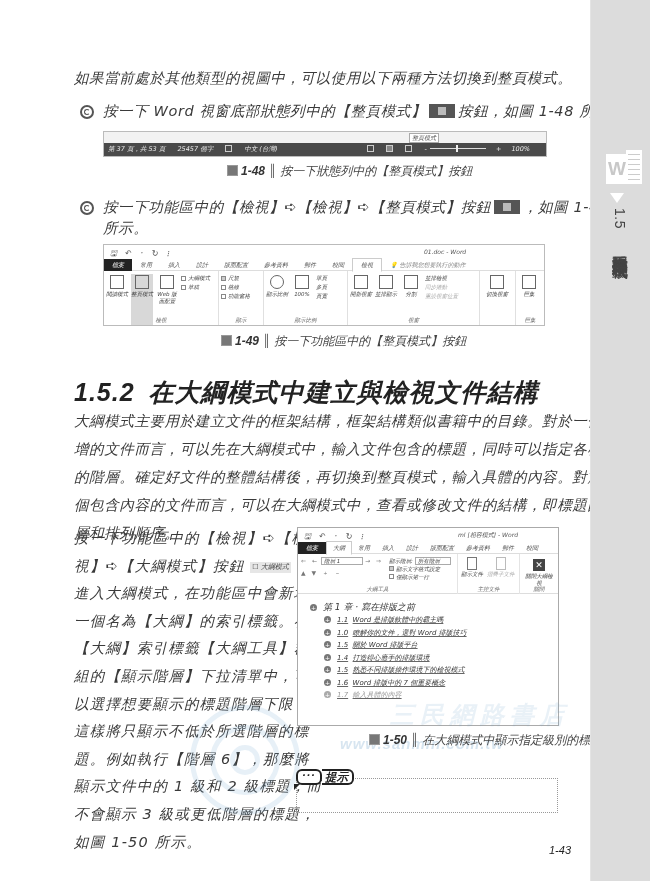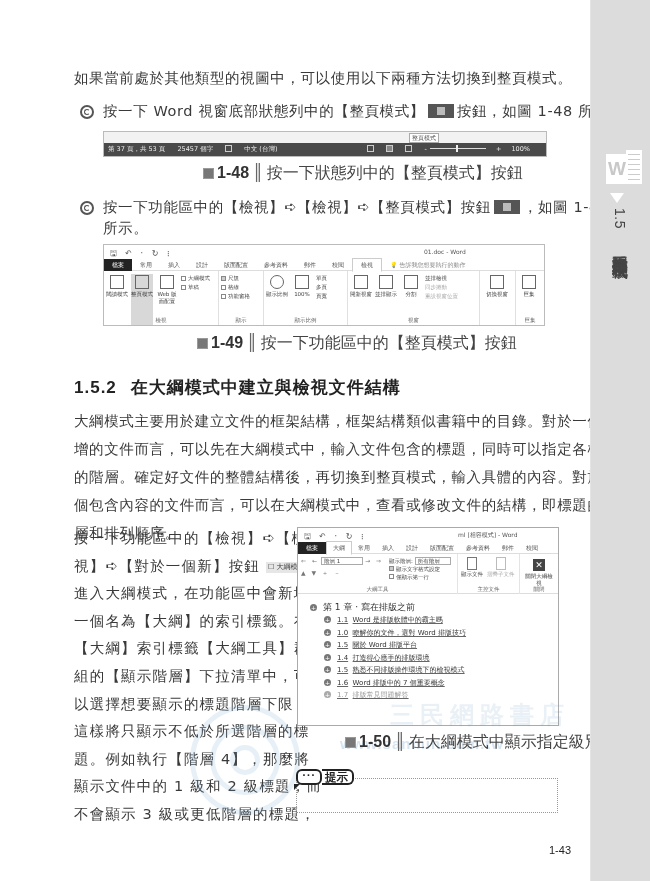--- a/index.html
+++ b/index.html
@@ -1,37 +1,37 @@
 <!DOCTYPE html>
 <html><head>
 <meta charset="utf-8">
 <style>
   * { box-sizing: border-box; margin: 0; padding: 0; }
   html, body { width: 650px; height: 881px; background: #ffffff; overflow: hidden; }
   body { position: relative; font-family: "DejaVu Sans", "Liberation Sans", sans-serif; color: #333; }
 
-  .page { position: absolute; left: 0; top: 0; width: 590px; height: 881px; background: #fff; }
+  .page { position: absolute; left: 0; top: 0; width: 590px; height: 881px; background: #fff; font-style: italic; }
 
   .side-tab { position: absolute; left: 590px; top: 0; width: 60px; height: 881px; background: #dcdcdc; border-left: 1px solid #e4e4e4; }
   .side-tab .word-logo { position: absolute; left: 15px; top: 150px; width: 40px; height: 36px; }
   .side-tab .word-logo .w-sq { position: absolute; left: 0; top: 4px; width: 22px; height: 30px; background: #fff; color: #c8c8c8; font-size: 19px; font-weight: bold; line-height: 30px; text-align: center; font-family: "Liberation Sans", sans-serif; }
   .side-tab .word-logo .doc { position: absolute; left: 20px; top: 0; width: 16px; height: 34px; background: #fff; }
   .side-tab .word-logo .doc i { display: block; height: 1px; background: #ccc; margin: 4px 2px 0 2px; }
   .side-tab .triangle { position: absolute; left: 19px; top: 193px; width: 0; height: 0; border-left: 7px solid transparent; border-right: 7px solid transparent; border-top: 10px solid #fff; }
   .side-tab .vtext { position: absolute; left: 18px; top: 208px; width: 22px; writing-mode: vertical-rl; font-family: "DejaVu Serif", serif; font-size: 16px; color: #444; letter-spacing: 0.5px; line-height: 22px; }
   .side-tab .vtext .num { font-family: "Liberation Sans", sans-serif; font-size: 14px; margin-bottom: 8px; }
 
   .p { position: absolute; font-size: 14.5px; color: #3a3a3a; line-height: 28px; letter-spacing: 0.6px; }
   .bullet { position: absolute; width: 14px; height: 14px; border: 2.5px solid #555; border-radius: 50%; }
   .bullet::after { content: ""; position: absolute; left: 2px; top: 2px; width: 4px; height: 4px; border: 1.5px solid #555; border-radius: 50%; border-right-color: transparent; }
 
   .mini-btn { display: inline-block; width: 26px; height: 14px; background: #555; vertical-align: -2px; position: relative; margin: 0 3px; }
   .mini-btn::after { content: ""; position: absolute; left: 9px; top: 3px; width: 8px; height: 8px; background: #bbb; }
 
-  .caption { position: absolute; font-size: 16px; color: #444; white-space: nowrap; }
+  .caption { position: absolute; font-size: 12px; color: #444; white-space: nowrap; margin-left: 24px; }
   .caption .fig-icon { display: inline-block; width: 11px; height: 11px; background: #777; vertical-align: -1px; margin-right: 3px; border: 1px solid #999; }
   .caption .fig-num { font-weight: bold; font-family: "Liberation Sans", sans-serif; color: #333; }
   .caption .sep { color: #666; margin: 0 4px; }
 
   
   .statusbar-shot { position: absolute; left: 103px; top: 131px; width: 444px; height: 26px; border: 1px solid #bbb; background: #f4f4f4; }
   .statusbar-shot .topband { height: 11px; background: #f2f2f2; position: relative; }
   .statusbar-shot .tooltip { position: absolute; left: 305px; top: 1px; font-size: 6px; color: #555; background: #fff; border: 1px solid #aaa; padding: 0 2px; line-height: 8px; }
   .statusbar-shot .bar { height: 13px; background: #4a4a4a; color: #eee; font-size: 6.5px; line-height: 13px; padding-left: 4px; position: relative; white-space: nowrap; }
   .statusbar-shot .bar span { margin-right: 10px; }
@@ -52,21 +52,21 @@
   .ribbon-shot .groups { display: flex; height: 54px; }
   .ribbon-shot .group { position: relative; border-right: 1px solid #e0e0e0; height: 54px; padding: 3px 2px 0 2px; display: flex; gap: 3px; }
   .ribbon-shot .group .gname { position: absolute; bottom: 1px; left: 0; right: 0; text-align: center; font-size: 5.5px; color: #666; }
   .ribbon-shot .bigbtn { width: 22px; text-align: center; font-size: 5.5px; line-height: 7px; color: #444; }
   .ribbon-shot .bigbtn.sel { background: #d8d8d8; }
   .ribbon-shot .bigbtn .bi { width: 14px; height: 14px; border: 1px solid #666; margin: 1px auto 2px auto; }
   .ribbon-shot .smalls { display: flex; flex-direction: column; gap: 2px; font-size: 5.5px; color: #444; white-space: nowrap; padding-top: 1px; }
   .ribbon-shot .cb { display: inline-block; width: 5px; height: 5px; border: 1px solid #888; margin-right: 2px; vertical-align: -1px; }
 
   
-  .h2 { position: absolute; left: 74px; top: 376px; font-size: 17px; font-weight: bold; color: #222; letter-spacing: 1px; white-space: nowrap; }
+  .h2 { position: absolute; left: 74px; top: 376px; font-size: 25px; font-weight: bold; color: #222; letter-spacing: 1px; white-space: nowrap; }
   .h2 .secnum { font-family: "Liberation Sans", sans-serif; margin-right: 14px; }
 
   
   .outline-shot { position: absolute; left: 297px; top: 527px; width: 262px; height: 199px; border: 1px solid #aaa; background: #fff; font-size: 6.5px; color: #444; }
   .outline-shot .qat { height: 14px; position: relative; }
   .outline-shot .qat .icons { position: absolute; left: 6px; top: 2px; font-size: 8px; color: #555; letter-spacing: 3px; }
   .outline-shot .qat .title { position: absolute; left: 160px; top: 3px; font-size: 6px; color: #555; white-space: nowrap; }
   .outline-shot .tabs { height: 12px; display: flex; align-items: center; border-bottom: 1px solid #ddd; }
   .outline-shot .tabs .tab { padding: 0 6px; font-size: 6px; color: #555; line-height: 12px; white-space: nowrap; }
   .outline-shot .tabs .tab.file { background: #222; color: #fff; padding: 0 8px; }
@@ -221,30 +221,31 @@
   <div class="p" style="left:74px; top:407px; white-space:nowrap;">
     <div>大綱模式主要用於建立文件的框架結構，框架結構類似書籍中的目錄。對於一個新</div>
     <div>增的文件而言，可以先在大綱模式中，輸入文件包含的標題，同時可以指定各標題</div>
     <div>的階層。確定好文件的整體結構後，再切換到整頁模式，輸入具體的內容。對於一</div>
     <div>個包含內容的文件而言，可以在大綱模式中，查看或修改文件的結構，即標題的階</div>
     <div>層和排列順序。</div>
   </div>
 
   <div class="p" style="left:74px; top:525px; white-space:nowrap; line-height:27.6px; letter-spacing:1.2px;">
     <div>按一下功能區中的【檢視】➪【檢</div>
-    <div><span>視】➪【對於一個新】按鈕</span> <span style="display:inline-block; background:#e6e6e6; font-size:7px; line-height:11px; padding:0 2px; vertical-align:2px; letter-spacing:0;">☐ <span>大綱模式</span></span></div>
+    <div><span>視】➪【大綱模式】按鈕</span> <span style="display:inline-block; background:#e6e6e6; font-size:7px; line-height:11px; padding:0 2px; vertical-align:2px; letter-spacing:0;">☐ <span>大綱模式</span></span></div>
     <div>進入大綱模式，在功能區中會新增</div>
     <div>一個名為【大綱】的索引標籤。在</div>
     <div>【大綱】索引標籤【大綱工具】群</div>
     <div>組的【顯示階層】下拉清單中，可</div>
     <div>以選擇想要顯示的標題階層下限，</div>
     <div>這樣將只顯示不低於所選階層的標</div>
-    <div>題。例如執行【階層 4】，那麼將</div>
+    <div>題。例如執行【階層 6】，那麼將</div>
     <div>顯示文件中的 1 級和 2 級標題，而</div>
     <div>不會顯示 3 級或更低階層的標題，</div>
+    <div>如圖 1-50 所示。</div>
   </div>
 
   <div class="outline-shot">
     <div class="qat">
       <span class="icons">🖫 ↶ · ↻ ⁝</span>
       <span class="title">ml [相容模式] - Word</span>
     </div>
     <div class="tabs">
       <span class="tab file">檔案</span>
       <span class="tab active">大綱</span>
@@ -282,21 +283,21 @@
       </div>
     </div>
     <div class="body">
       <div class="ol-item lvl1"><span class="plus">+</span><span>第 1 章</span> · <span>寫在排版之前</span></div>
       <div class="ol-item lvl2"><span class="plus">+</span><span class="ul">1.1</span>&nbsp;&nbsp;<span class="ul">Word 是排版軟體中的霸主嗎</span></div>
       <div class="ol-item lvl2"><span class="plus">+</span><span class="ul">1.0</span>&nbsp;&nbsp;<span class="ul">瞭解你的文件，選對 Word 排版技巧</span></div>
       <div class="ol-item lvl2"><span class="plus">+</span><span class="ul">1.5</span>&nbsp;&nbsp;<span class="ul">關於 Word 排版平台</span></div>
       <div class="ol-item lvl2"><span class="plus">+</span><span class="ul">1.4</span>&nbsp;&nbsp;<span class="ul">打造得心應手的排版環境</span></div>
       <div class="ol-item lvl2"><span class="plus">+</span><span class="ul">1.5</span>&nbsp;&nbsp;<span class="ul">熟悉不同排版操作環境下的檢視模式</span></div>
       <div class="ol-item lvl2"><span class="plus">+</span><span class="ul">1.6</span>&nbsp;&nbsp;<span class="ul">Word 排版中的 7 個重要概念</span></div>
-      <div class="ol-item lvl2 faded"><span class="plus" style="background:#aaa;">+</span><span class="ul">1.7</span>&nbsp;&nbsp;<span class="ul">排版常見問題解答</span></div>
+      <div class="ol-item lvl2 faded"><span class="plus" style="background:#aaa;">+</span><span class="ul">1.7</span>&nbsp;&nbsp;<span class="ul">輸入具體的內容</span></div>
     </div>
   </div>
 
   <div class="watermark">
     <div class="arc" style="left:0; top:10px; width:110px; height:110px;"></div>
     <div class="arc" style="left:20px; top:30px; width:70px; height:70px;"></div>
     <div class="arc" style="left:40px; top:50px; width:30px; height:30px;"></div>
     <div class="cn">三民網路書店</div>
     <div class="url">www.sanmin.com.tw</div>
   </div>

